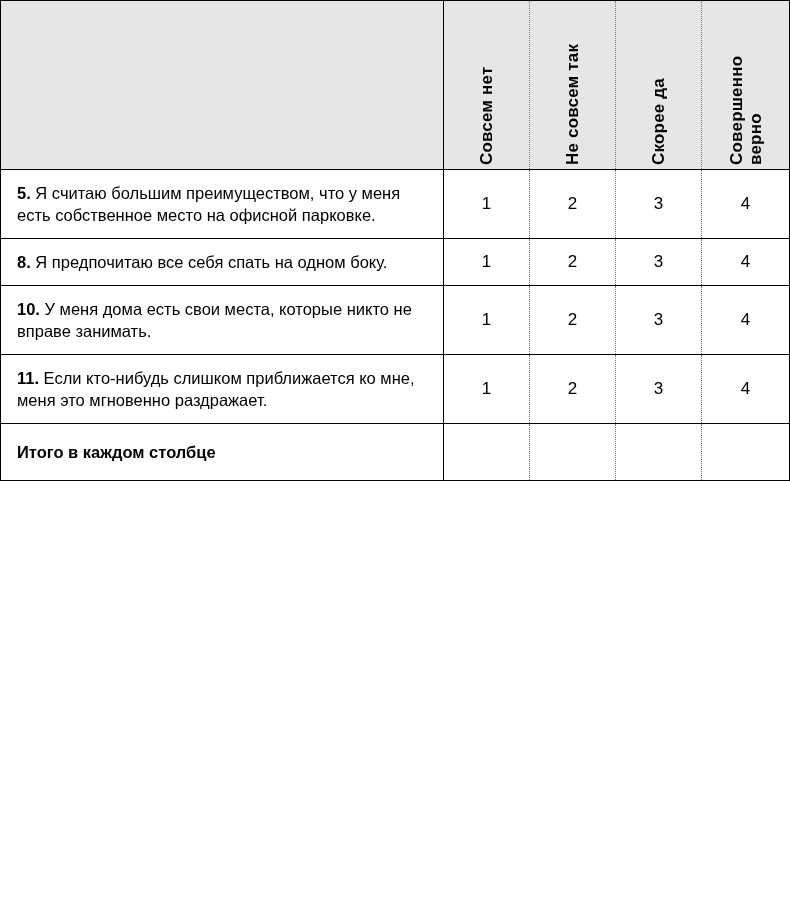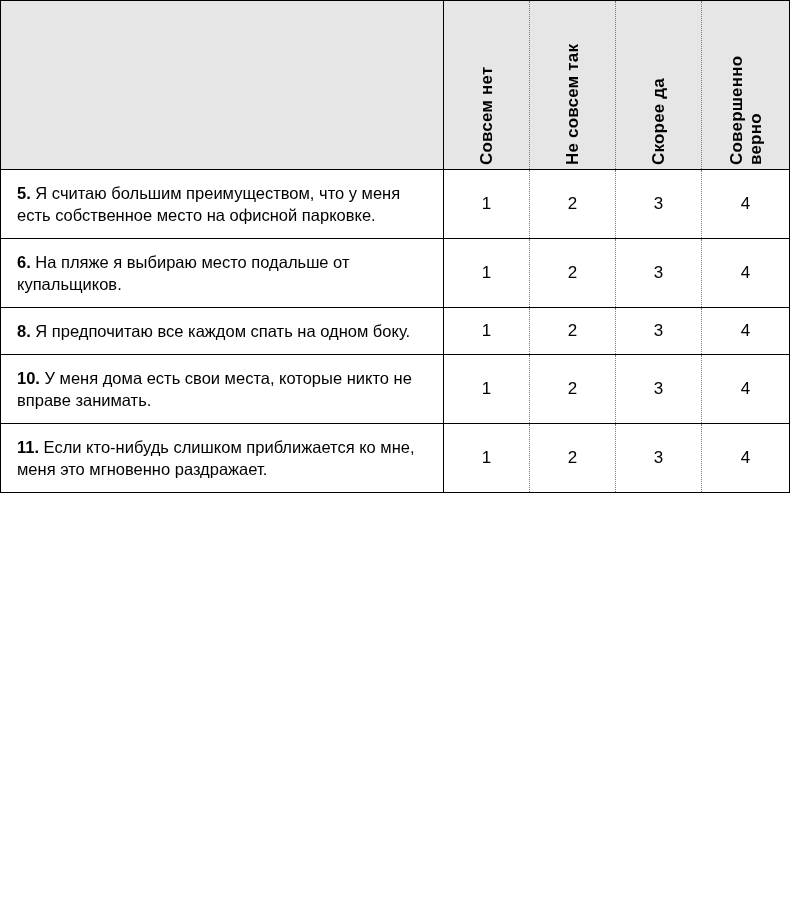--- a/index.html
+++ b/index.html
@@ -139,31 +139,24 @@
     <tbody>
 
       <tr>
         <td class="q-cell"><span class="qnum">5.</span><span> Я считаю большим преимуществом, что у меня есть собственное место на офисной парковке.</span></td>
         <td class="opt-cell">1</td>
         <td class="opt-cell">2</td>
         <td class="opt-cell">3</td>
         <td class="opt-cell last">4</td>
       </tr>
 
-      <tr>
-        <td class="q-cell"><span class="qnum">6.</span><span> На пляже я выбираю место подальше от купальщиков.</span></td>
-        <td class="opt-cell">1</td>
-        <td class="opt-cell">2</td>
-        <td class="opt-cell">3</td>
-        <td class="opt-cell last">4</td>
-      </tr>
 
 
       <tr>
-        <td class="q-cell"><span class="qnum">8.</span><span> Я предпочитаю все каждом спать на одном боку.</span></td>
+        <td class="q-cell"><span class="qnum">8.</span><span> Я предпочитаю все себя спать на одном боку.</span></td>
         <td class="opt-cell">1</td>
         <td class="opt-cell">2</td>
         <td class="opt-cell">3</td>
         <td class="opt-cell last">4</td>
       </tr>
 
 
       <tr>
         <td class="q-cell"><span class="qnum">10.</span><span> У меня дома есть свои места, которые никто не вправе занимать.</span></td>
         <td class="opt-cell">1</td>
@@ -173,17 +166,24 @@
       </tr>
 
       <tr>
         <td class="q-cell"><span class="qnum">11.</span><span> Если кто-нибудь слишком приближается ко мне, меня это мгновенно раздражает.</span></td>
         <td class="opt-cell">1</td>
         <td class="opt-cell">2</td>
         <td class="opt-cell">3</td>
         <td class="opt-cell last">4</td>
       </tr>
 
+      <tr class="total-row">
+        <td class="q-cell">Итого в каждом столбце</td>
+        <td class="opt-cell"></td>
+        <td class="opt-cell"></td>
+        <td class="opt-cell"></td>
+        <td class="opt-cell last"></td>
+      </tr>
 
 
     </tbody>
   </table>
 </div>
 
 </body></html>

